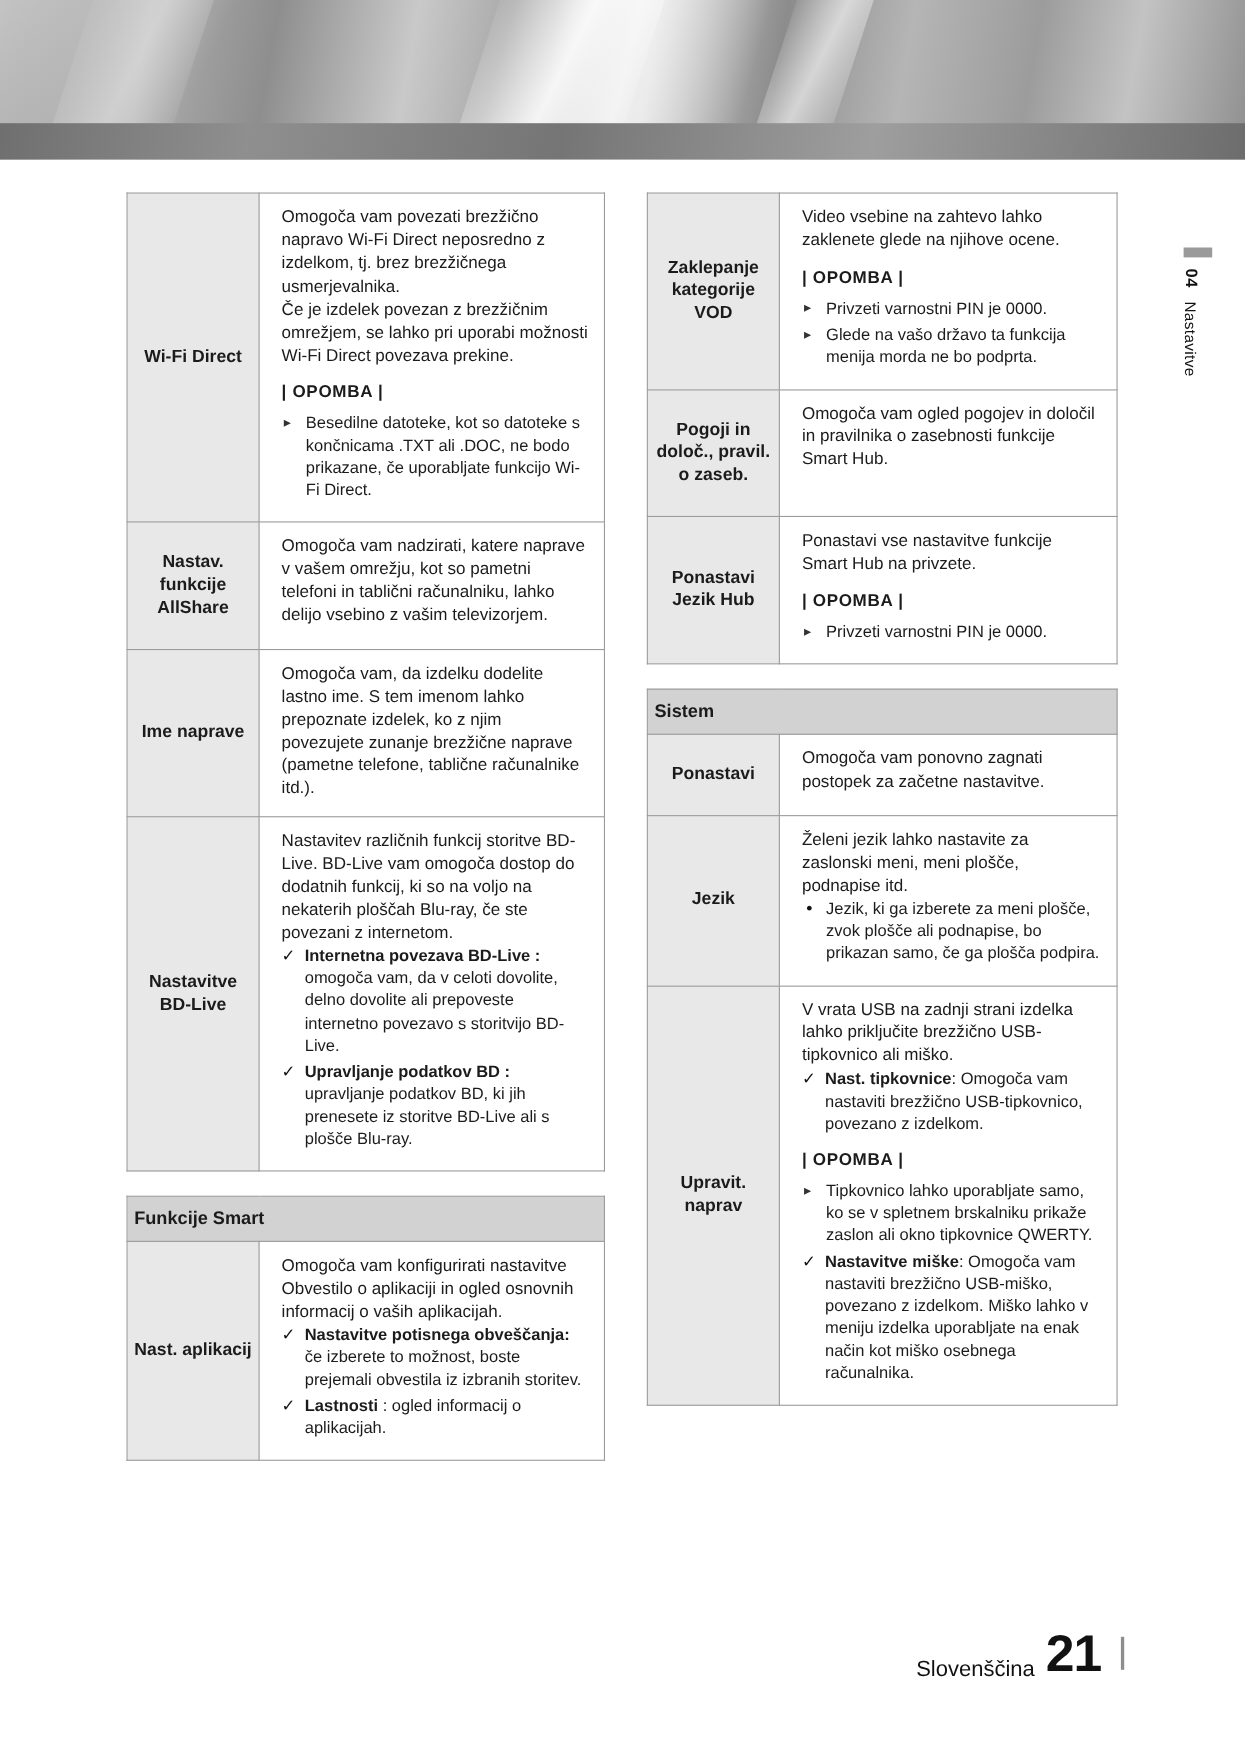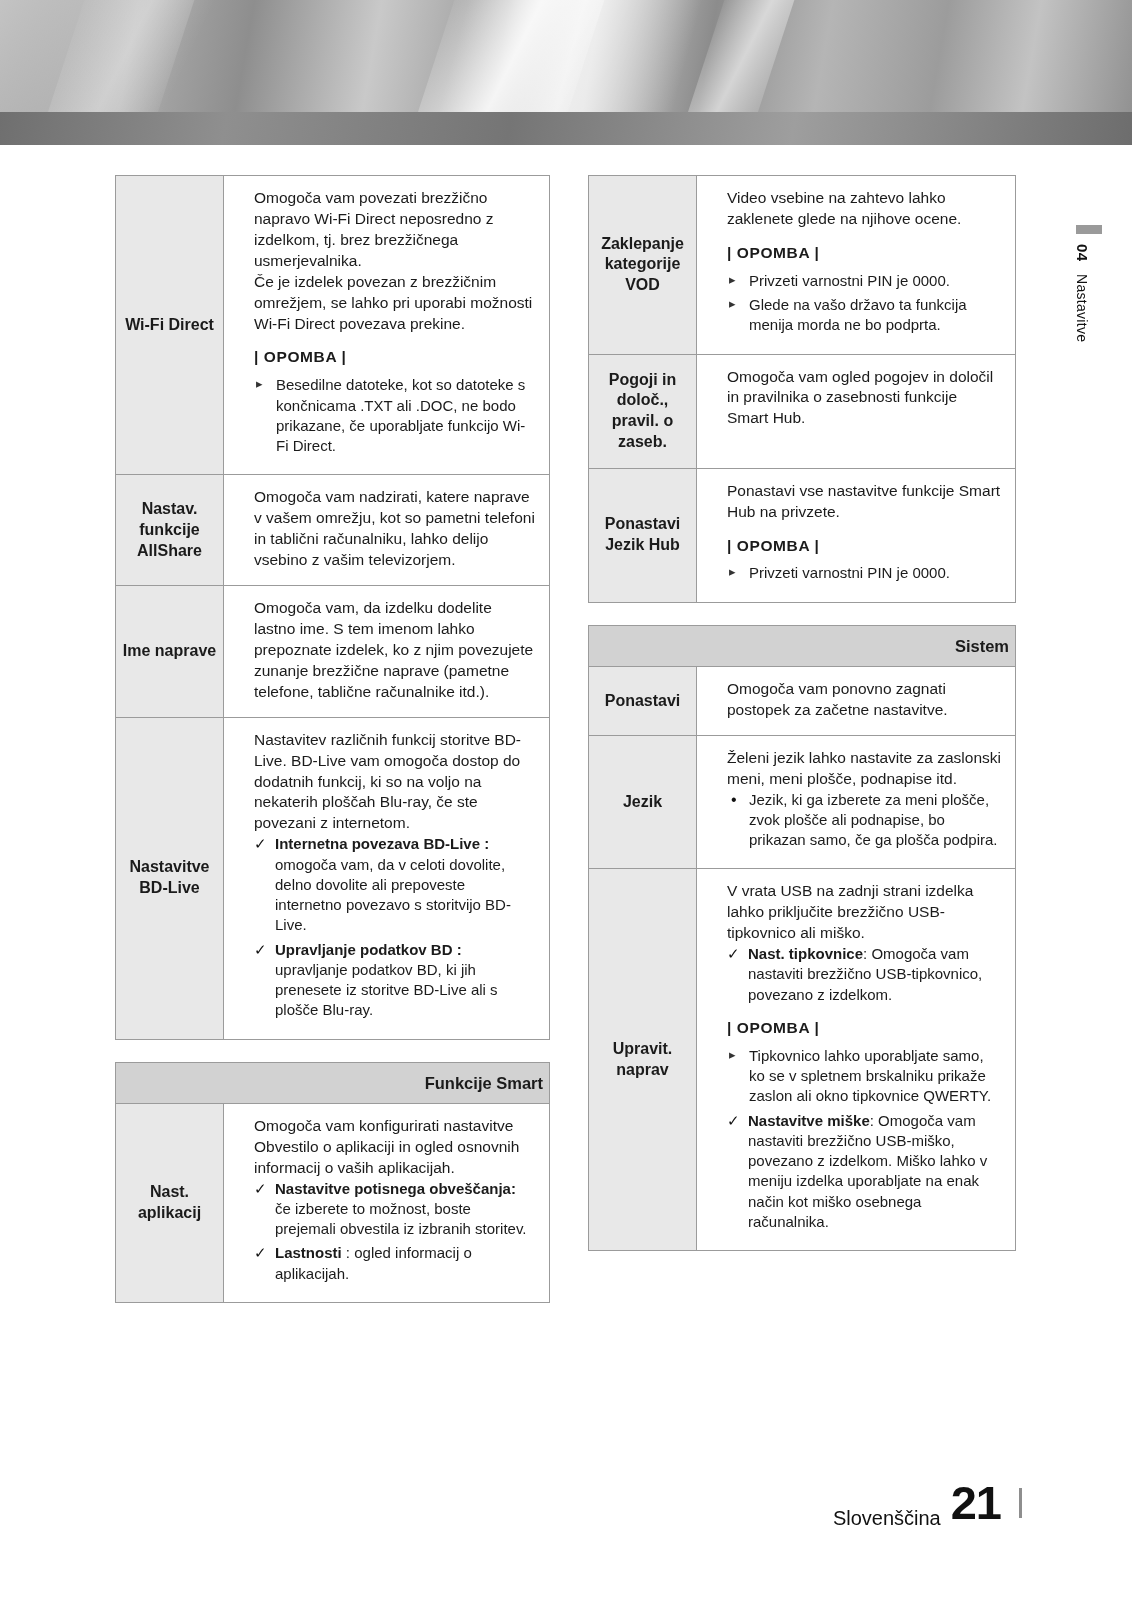--- a/index.html
+++ b/index.html
@@ -72,38 +72,38 @@
   table.tbl {
     border-collapse: collapse;
     width:100%;
     margin-bottom: 0;
   }
   table.tbl + table.tbl { margin-top: 22px; }
 
   .tbl td {
     border: 1px solid #9b9b9b;
     vertical-align: top;
-    padding: 12px 14px 14px 30px;
+    padding: 12px 14px 14px 20px;
     font-size: 15.5px;
     line-height: 1.35;
     color:#1b1b1b;
   }
   .tbl td.key {
     background: #e8e8e8;
     text-align: center;
     vertical-align: middle;
     font-weight: bold;
     font-size: 16px;
-    width: 108px;
+    width: 120px;
     line-height:1.3;
-    padding: 15px 6px;
+    padding: 26px 6px;
   }
   .sec-head td {
     background: #d2d2d2;
-    text-align:right;
+    text-align:left;
     font-weight:bold;
     font-size:16.5px;
     padding: 9px 6px;
     border:1px solid #9b9b9b;
   }
 
   .tbl p { margin: 0 0 0 0; }
   .tbl p + p { margin-top: 0; }
 
   .note-title {

